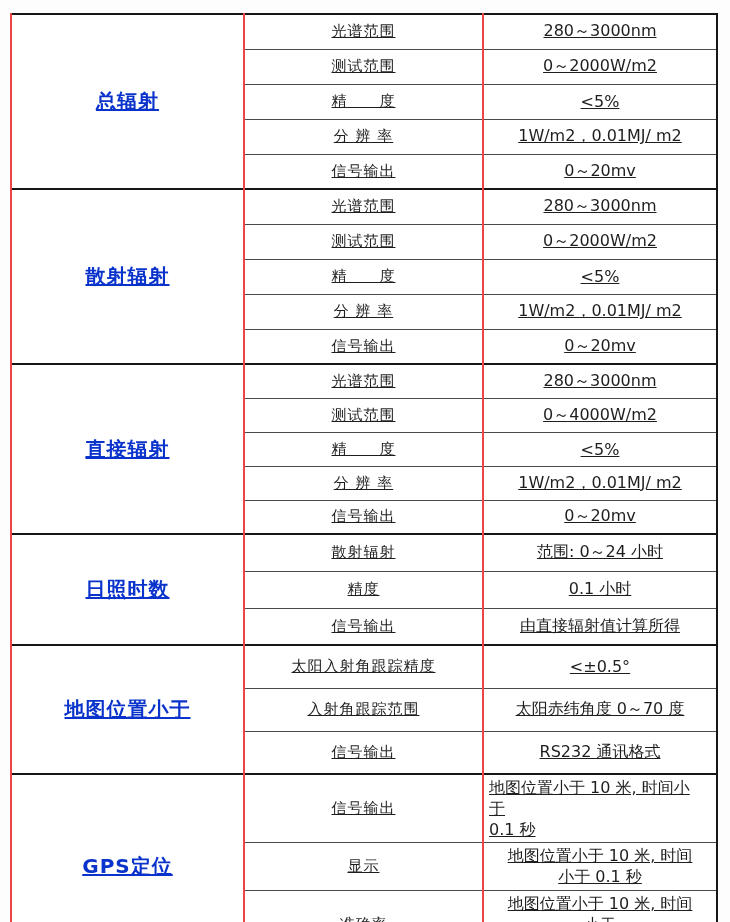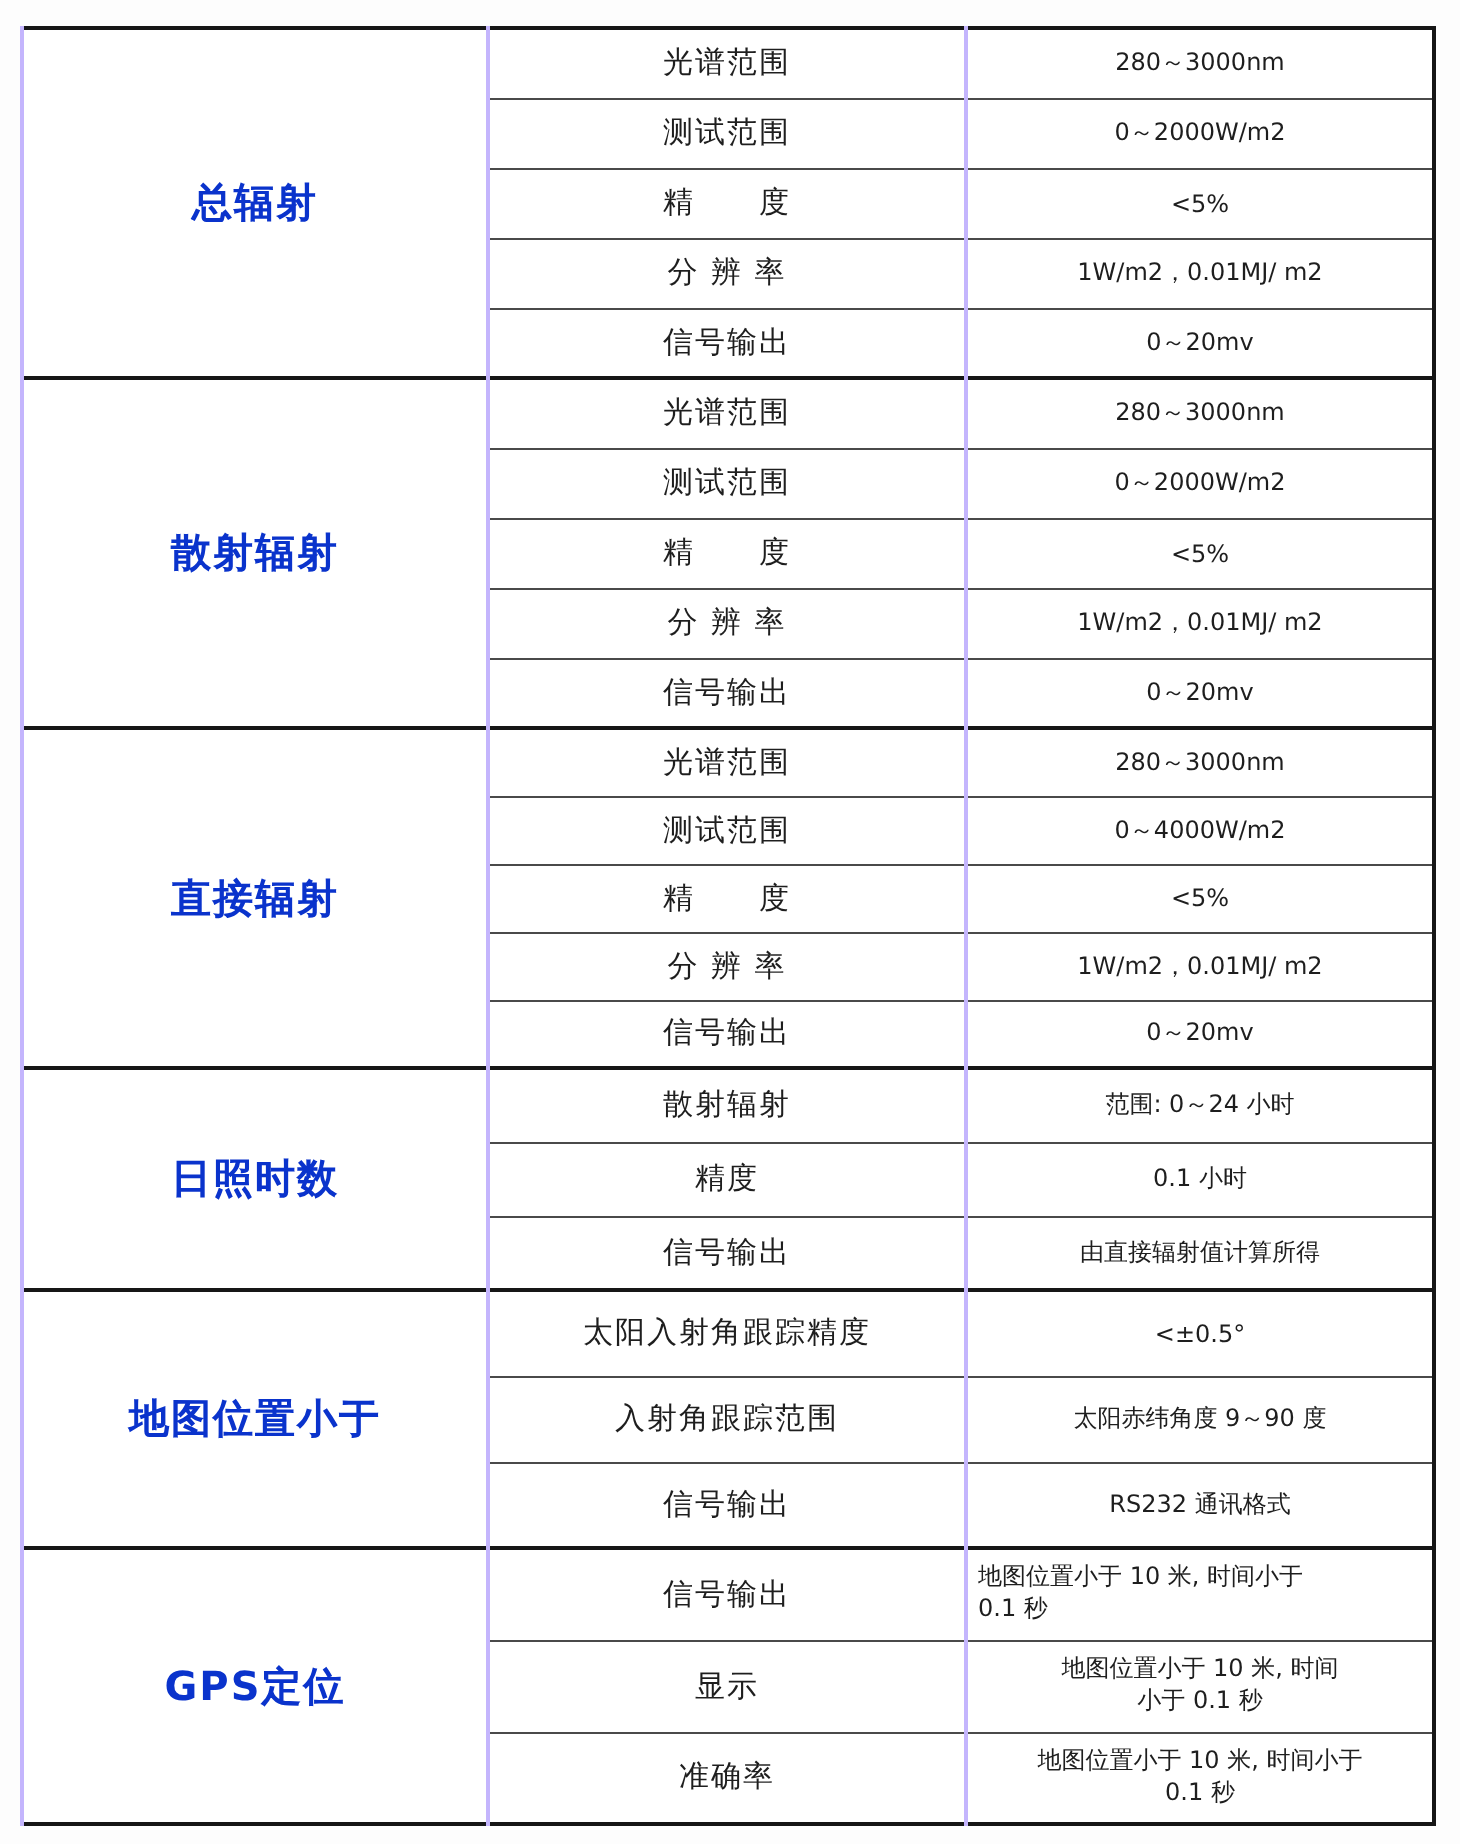--- a/index.html
+++ b/index.html
@@ -23,41 +23,42 @@
     border-collapse: collapse;
     table-layout: fixed;
     background: #fff;
     border: 2px solid var(--border_dark);
   }
   col.c1 { width: 233px; }
   col.c2 { width: 239px; }
   col.c3 { width: 234px; }
   td {
     border: 1px solid var(--border_mid);
-    border-left: 2px solid #c4b5fd;
+    border-left: 2px solid #ef4444;
     text-align: center;
     vertical-align: middle;
     overflow: hidden;
     padding: 1px 3px;
+    text-decoration: underline;
   }
   tr.sec-start td { border-top: 2px solid var(--border_dark); }
   td.cat {
     color: var(--accent);
     font-weight: bold;
     font-size: 20px;
     letter-spacing: 1px;
   }
   td.param {
     color: var(--text);
     font-size: 15px;
     letter-spacing: 1px;
   }
   td.val {
     color: var(--text);
-    font-size: 12px;
+    font-size: 16px;
   }
   td.val-multiline {
     white-space: pre-line;
     line-height: 1.32;
     padding: 2px 18px;
   }
   td.val-left { text-align: left; padding-left: 5px; }
   tr.h35 { height: 35px; }
   tr.h34 { height: 34px; }
   tr.h37 { height: 37px; }
@@ -156,21 +157,21 @@
         <td class="val">由直接辐射值计算所得</td>
       </tr>
 
       <tr class="h43 sec-start">
         <td class="cat" rowspan="3">地图位置小于</td>
         <td class="param">太阳入射角跟踪精度</td>
         <td class="val">&lt;±0.5°</td>
       </tr>
       <tr class="h43">
         <td class="param">入射角跟踪范围</td>
-        <td class="val">太阳赤纬角度 9～90 度</td>
+        <td class="val">太阳赤纬角度 0～70 度</td>
       </tr>
       <tr class="h43">
         <td class="param">信号输出</td>
         <td class="val">RS232 通讯格式</td>
       </tr>
 
       <tr class="h46 sec-start">
         <td class="cat" rowspan="3">GPS定位</td>
         <td class="param">信号输出</td>
         <td class="val val-multiline val-left">地图位置小于 10 米, 时间小于

